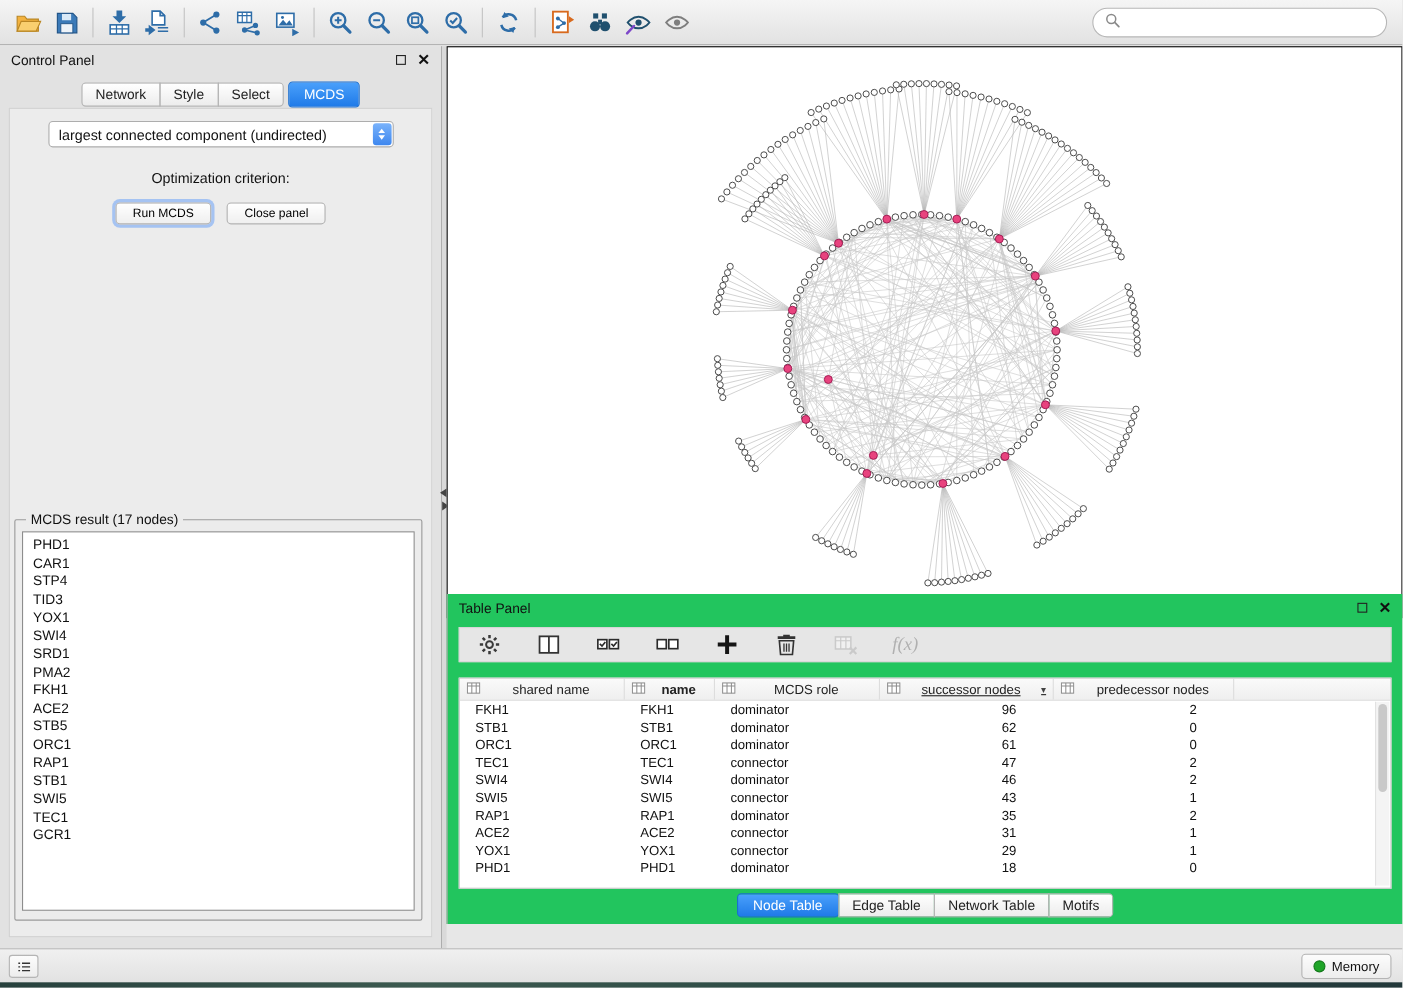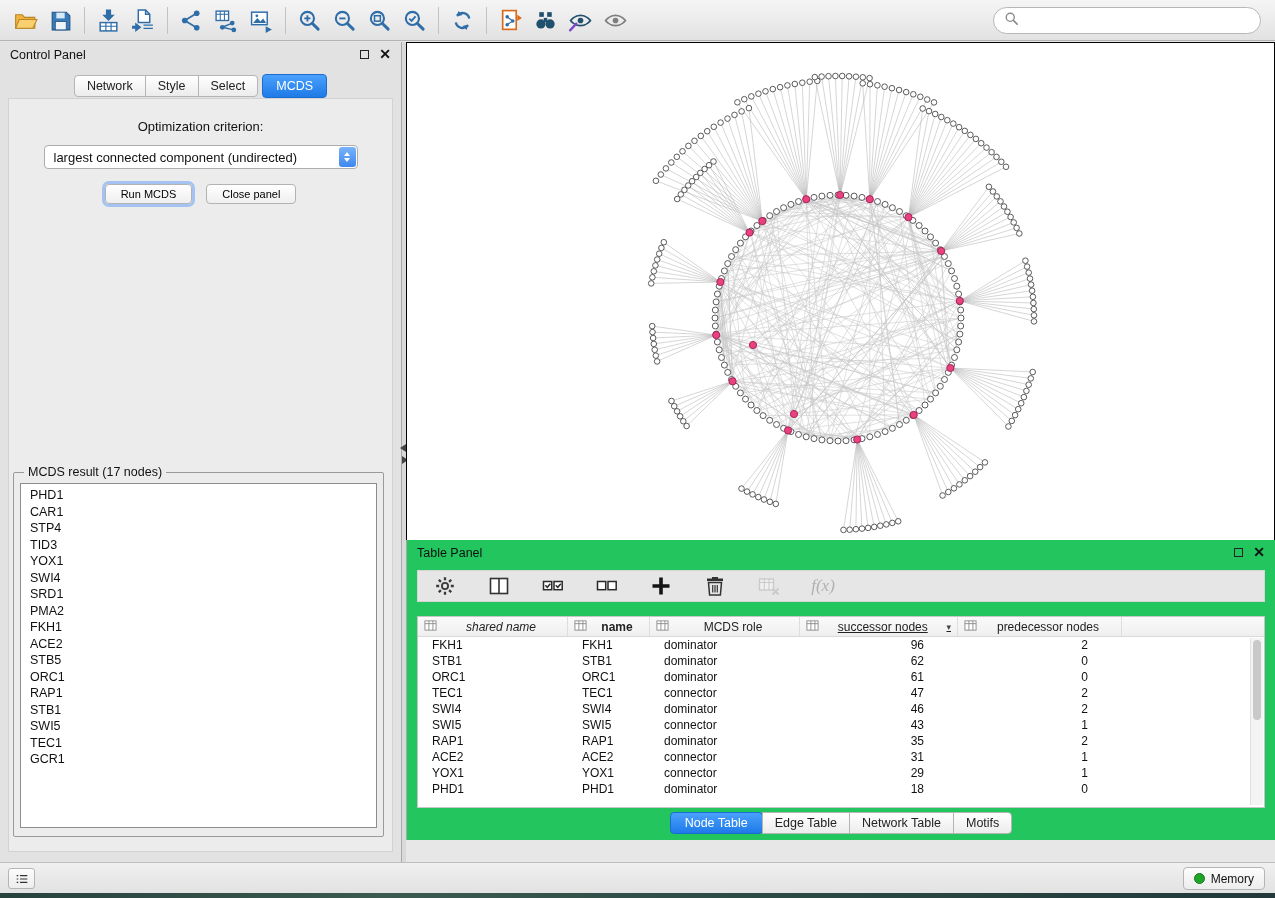--- a/index.html
+++ b/index.html
@@ -232,28 +232,28 @@
       <span class="close-x">✕</span>
     </span>
   </div>
   <div id="cp-tabs">
       <div class="cp-tab">Network</div>
       <div class="cp-tab">Style</div>
       <div class="cp-tab">Select</div>
       <div class="cp-tab active">MCDS</div>
     </div>
   <div id="mcds-pane">
-    <div id="opt-label">Optimization criterion:</div>
     <div id="criterion-select">
       <span class="sel-text">largest connected component (undirected)</span>
       <span class="stepper">
           <i class="up"></i>
           <i class="dn"></i>
         </span>
     </div>
+    <div id="opt-label">Optimization criterion:</div>
     <div id="mcds-buttons">
       <button id="run-btn">Run MCDS</button>
       <button id="closep-btn">Close panel</button>
     </div>
     <fieldset id="mcds-result">
       <legend>MCDS result (17 nodes)</legend>
       <div id="mcds-list">
           <div>PHD1</div>
           <div>CAR1</div>
           <div>STP4</div>
@@ -1027,21 +1027,21 @@
           <path d="M2.5 8.5h14M7.3 5v11M12 5v11" stroke="#a5a5a5" stroke-width="1.1"></path>
           <path d="M15.5 14.5l6 6M21.5 14.5l-6 6" stroke="#a5a5a5" stroke-width="2"></path>
         </svg>
       </div>
       <div class="tt-btn disabled">
         <span class="fx-label">f(x)</span>
       </div>
     </div>
   <div id="tbl">
     <div id="tbl-header">
-        <div class="th" style="width: 150px; font-style: italic;">
+        <div class="th" style="width: 150px;">
           <span><svg width="13" height="13" viewBox="0 0 14 14">
               <rect x="1" y="2" width="12" height="10" fill="#fff" stroke="#8d8d8d"></rect>
               <path d="M1 5h12M5.3 2v10M9.6 2v10" stroke="#8d8d8d" stroke-width="1"></path>
             </svg></span>
           <span class="th-lb">shared name</span>
         </div>
         <div class="th" style="width: 82px; font-weight: bold;">
           <span><svg width="13" height="13" viewBox="0 0 14 14">
               <rect x="1" y="2" width="12" height="10" fill="#fff" stroke="#8d8d8d"></rect>
               <path d="M1 5h12M5.3 2v10M9.6 2v10" stroke="#8d8d8d" stroke-width="1"></path>

